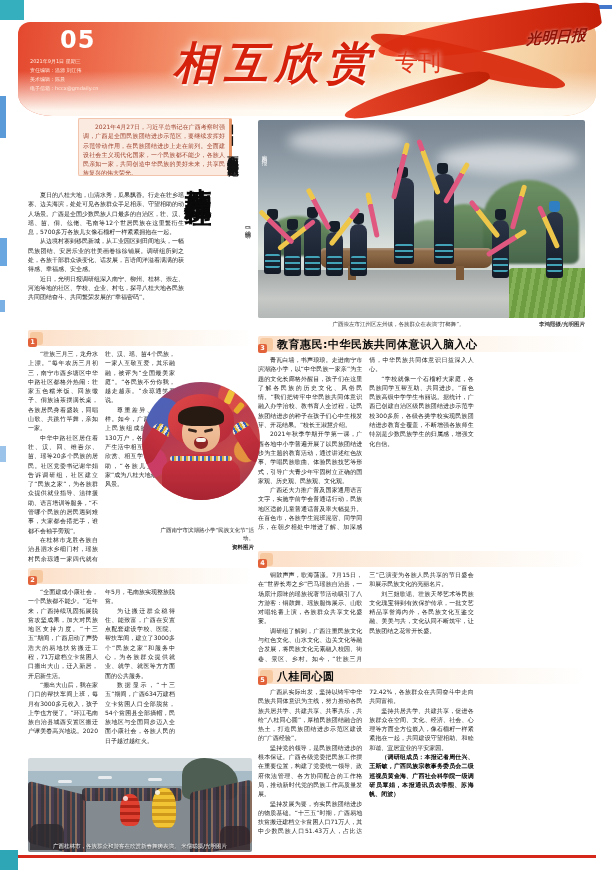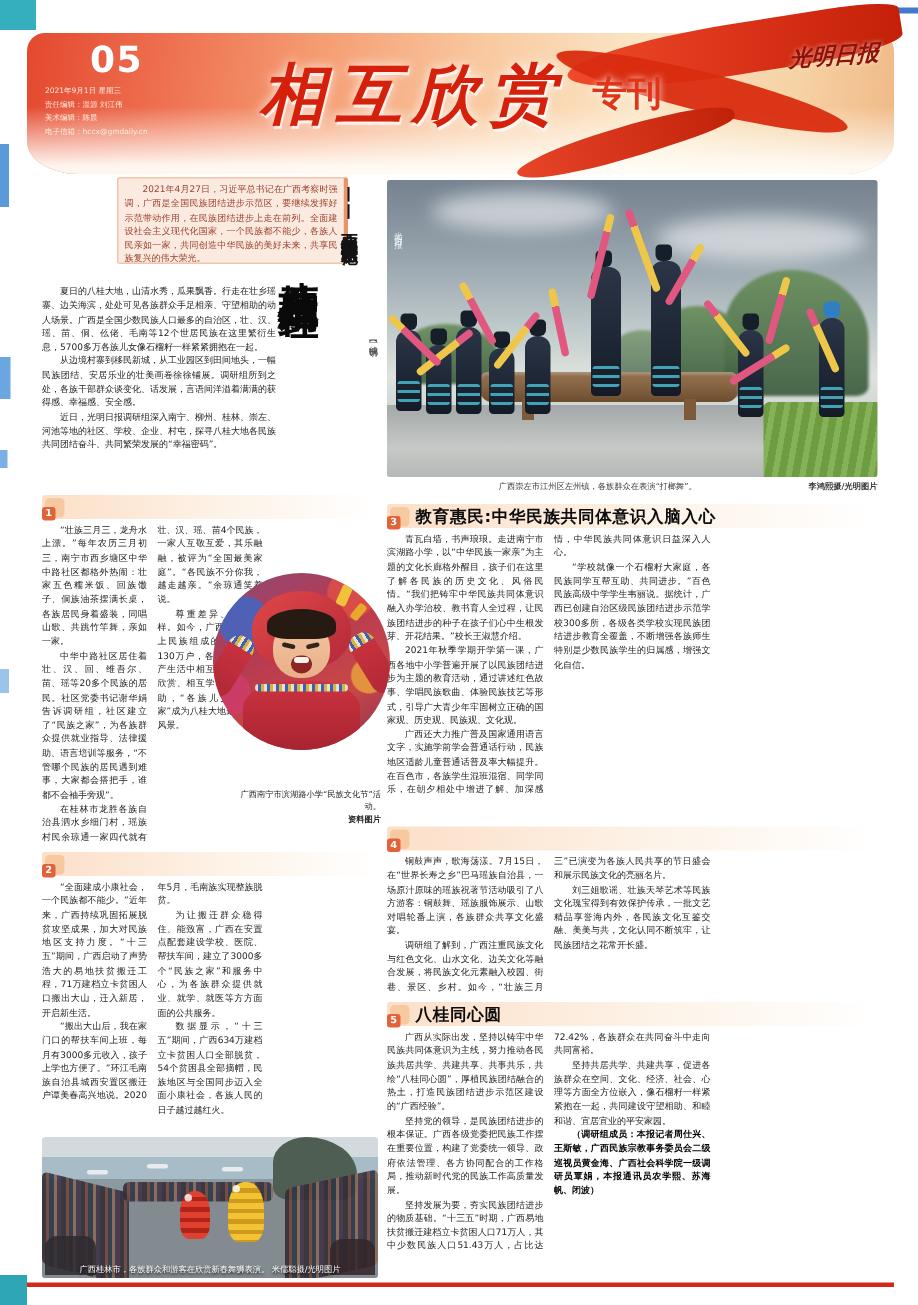--- a/index.html
+++ b/index.html
@@ -29,21 +29,21 @@
   .r2{right:28px;top:26px;width:200px;height:26px;transform:rotate(14deg);
       background:#d92c10;border-radius:50%;opacity:.95;}
   .r3{right:104px;top:62px;width:150px;height:22px;transform:rotate(-18deg);
       background:linear-gradient(90deg,#e8452a,#c02208);border-radius:60% 100% 40% 100%;}
   #pageno{position:absolute;z-index:2;left:10px;top:4px;font-size:24px;font-weight:bold;color:#fff;letter-spacing:1px;margin-left:32px;}
   #pubinfo{position:absolute;z-index:2;left:12px;top:35px;font-size:5px;line-height:1.8;color:#ffe9dd;}
   #masthead{position:absolute;z-index:2;left:0;right:0;top:12px;text-align:center;white-space:nowrap;}
   #mast-title{font-family:"DejaVu Serif","Liberation Serif",serif;font-style:italic;font-weight:900;
       font-size:44px;color:#d5200b;letter-spacing:7px;
       text-shadow:0 0 8px rgba(255,255,255,.95),1px 2px 0 rgba(255,255,255,.7);}
-  #mast-suffix{font-size:23px;font-weight:700;color:#e03518;margin-left:18px;vertical-align:8px;
+  #mast-suffix{font-size:23px;font-weight:400;color:#e03518;margin-left:18px;vertical-align:8px;
       text-shadow:0 0 5px rgba(255,255,255,.9);}
   #issue{position:absolute;z-index:2;left:0;right:0;top:76px;text-align:center;
       font-size:10px;color:#cf3318;letter-spacing:3px;}
   #paper-logo{position:absolute;z-index:3;right:10px;top:6px;
       font-family:"DejaVu Serif","Liberation Serif",serif;font-style:italic;font-weight:900;font-size:15px;
       color:#8e1206;transform:rotate(-4deg) skewX(-6deg);text-shadow:0 0 3px rgba(255,255,255,.6);}
 
   
   #quote-box{position:absolute;left:78px;top:118px;width:154px;height:58px;overflow:hidden;
     background:#fbeae0;border:1px solid #f2c4ac;border-right:3px solid #e89668;border-radius:2px;

